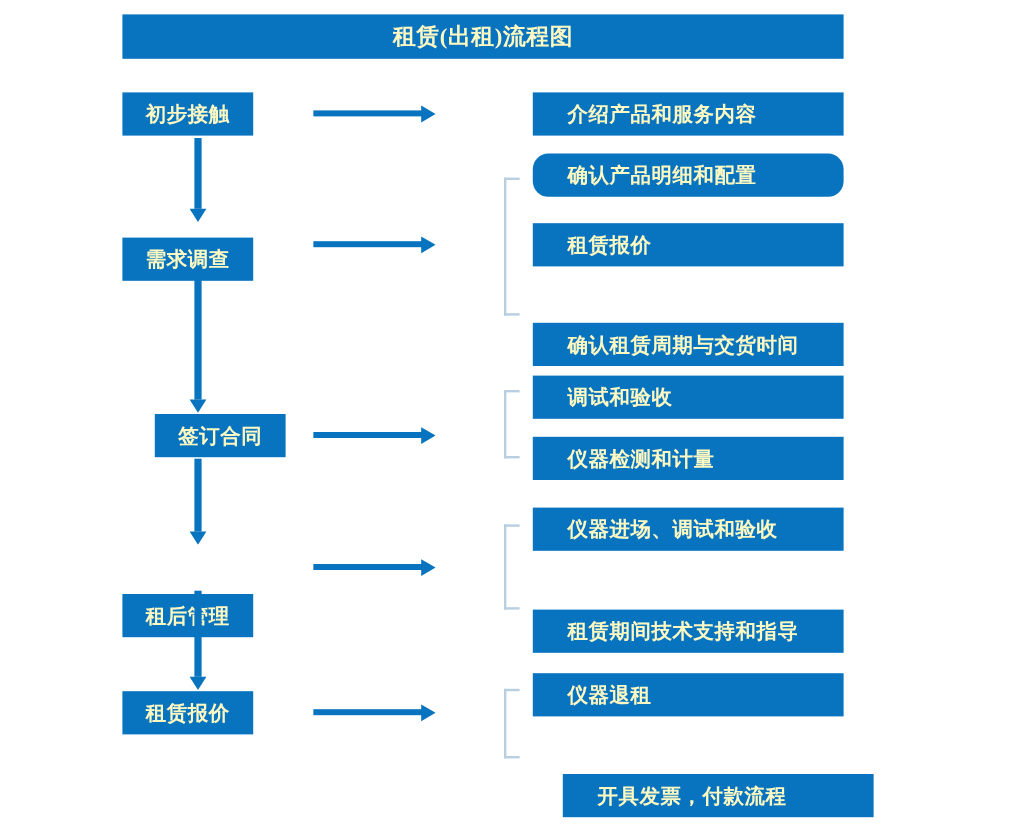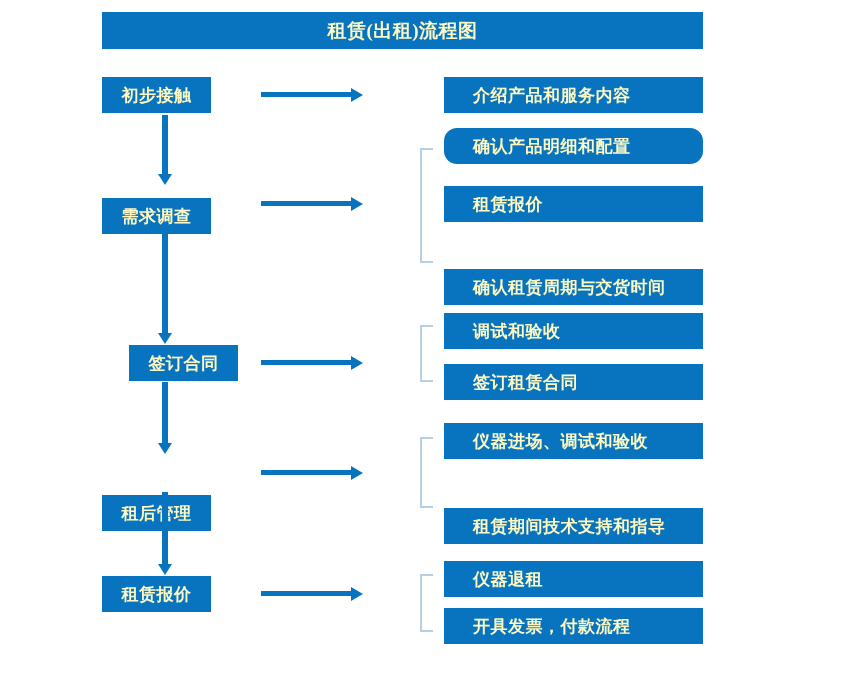--- a/index.html
+++ b/index.html
@@ -83,25 +83,25 @@
       <div class="box stage-box" style="left: 102px; top: 345px; margin-left: 27px;">签订合同</div>
       <div class="box stage-box" style="left: 102px; top: 455px; margin-top: 40px;">租后管理</div>
       <div class="box stage-box" style="left: 102px; top: 576px;">租赁报价</div>
     </div>
   <div id="details">
       <div class="box detail-box" style="top: 77px;">介绍产品和服务内容</div>
       <div class="box detail-box" style="top: 128px; border-radius: 13px;">确认产品明细和配置</div>
       <div class="box detail-box" style="top: 186px;">租赁报价</div>
       <div class="box detail-box" style="top: 245px; margin-top: 24px;">确认租赁周期与交货时间</div>
       <div class="box detail-box" style="top: 313px;">调试和验收</div>
-      <div class="box detail-box" style="top: 364px;">签订租赁合同</div>
+      <div class="box detail-box" style="top: 364px;">仪器检测和计量</div>
       <div class="box detail-box" style="top: 423px;">仪器进场、调试和验收</div>
       <div class="box detail-box" style="top: 508px;">租赁期间技术支持和指导</div>
       <div class="box detail-box" style="top: 561px;">仪器退租</div>
-      <div class="box detail-box" style="top: 608px;">开具发票，付款流程</div>
+      <div class="box detail-box" style="top: 645px; margin-left: 25px;">开具发票，付款流程</div>
     </div>
   <div id="brackets">
       <div class="bracket" style="top: 148px; height: 115px; border-color: rgb(184, 207, 226) transparent rgb(184, 207, 226) rgb(184, 207, 226);"></div>
       <div class="bracket" style="top: 325px; height: 57px; border-color: rgb(184, 207, 226) transparent rgb(184, 207, 226) rgb(184, 207, 226);"></div>
       <div class="bracket" style="top: 437px; height: 71px; border-color: rgb(184, 207, 226) transparent rgb(184, 207, 226) rgb(184, 207, 226);"></div>
       <div class="bracket" style="top: 574px; height: 58px; border-color: rgb(184, 207, 226) transparent rgb(184, 207, 226) rgb(184, 207, 226);"></div>
     </div>
   <div id="arrows-down">
       <div class="arrow-down" style="left: 157px; top: 115px; height: 70px;"><svg width="16" height="70" viewBox="0 0 16 70">
           <rect x="5" y="0" width="6" height="59" fill="#0873be"></rect>

